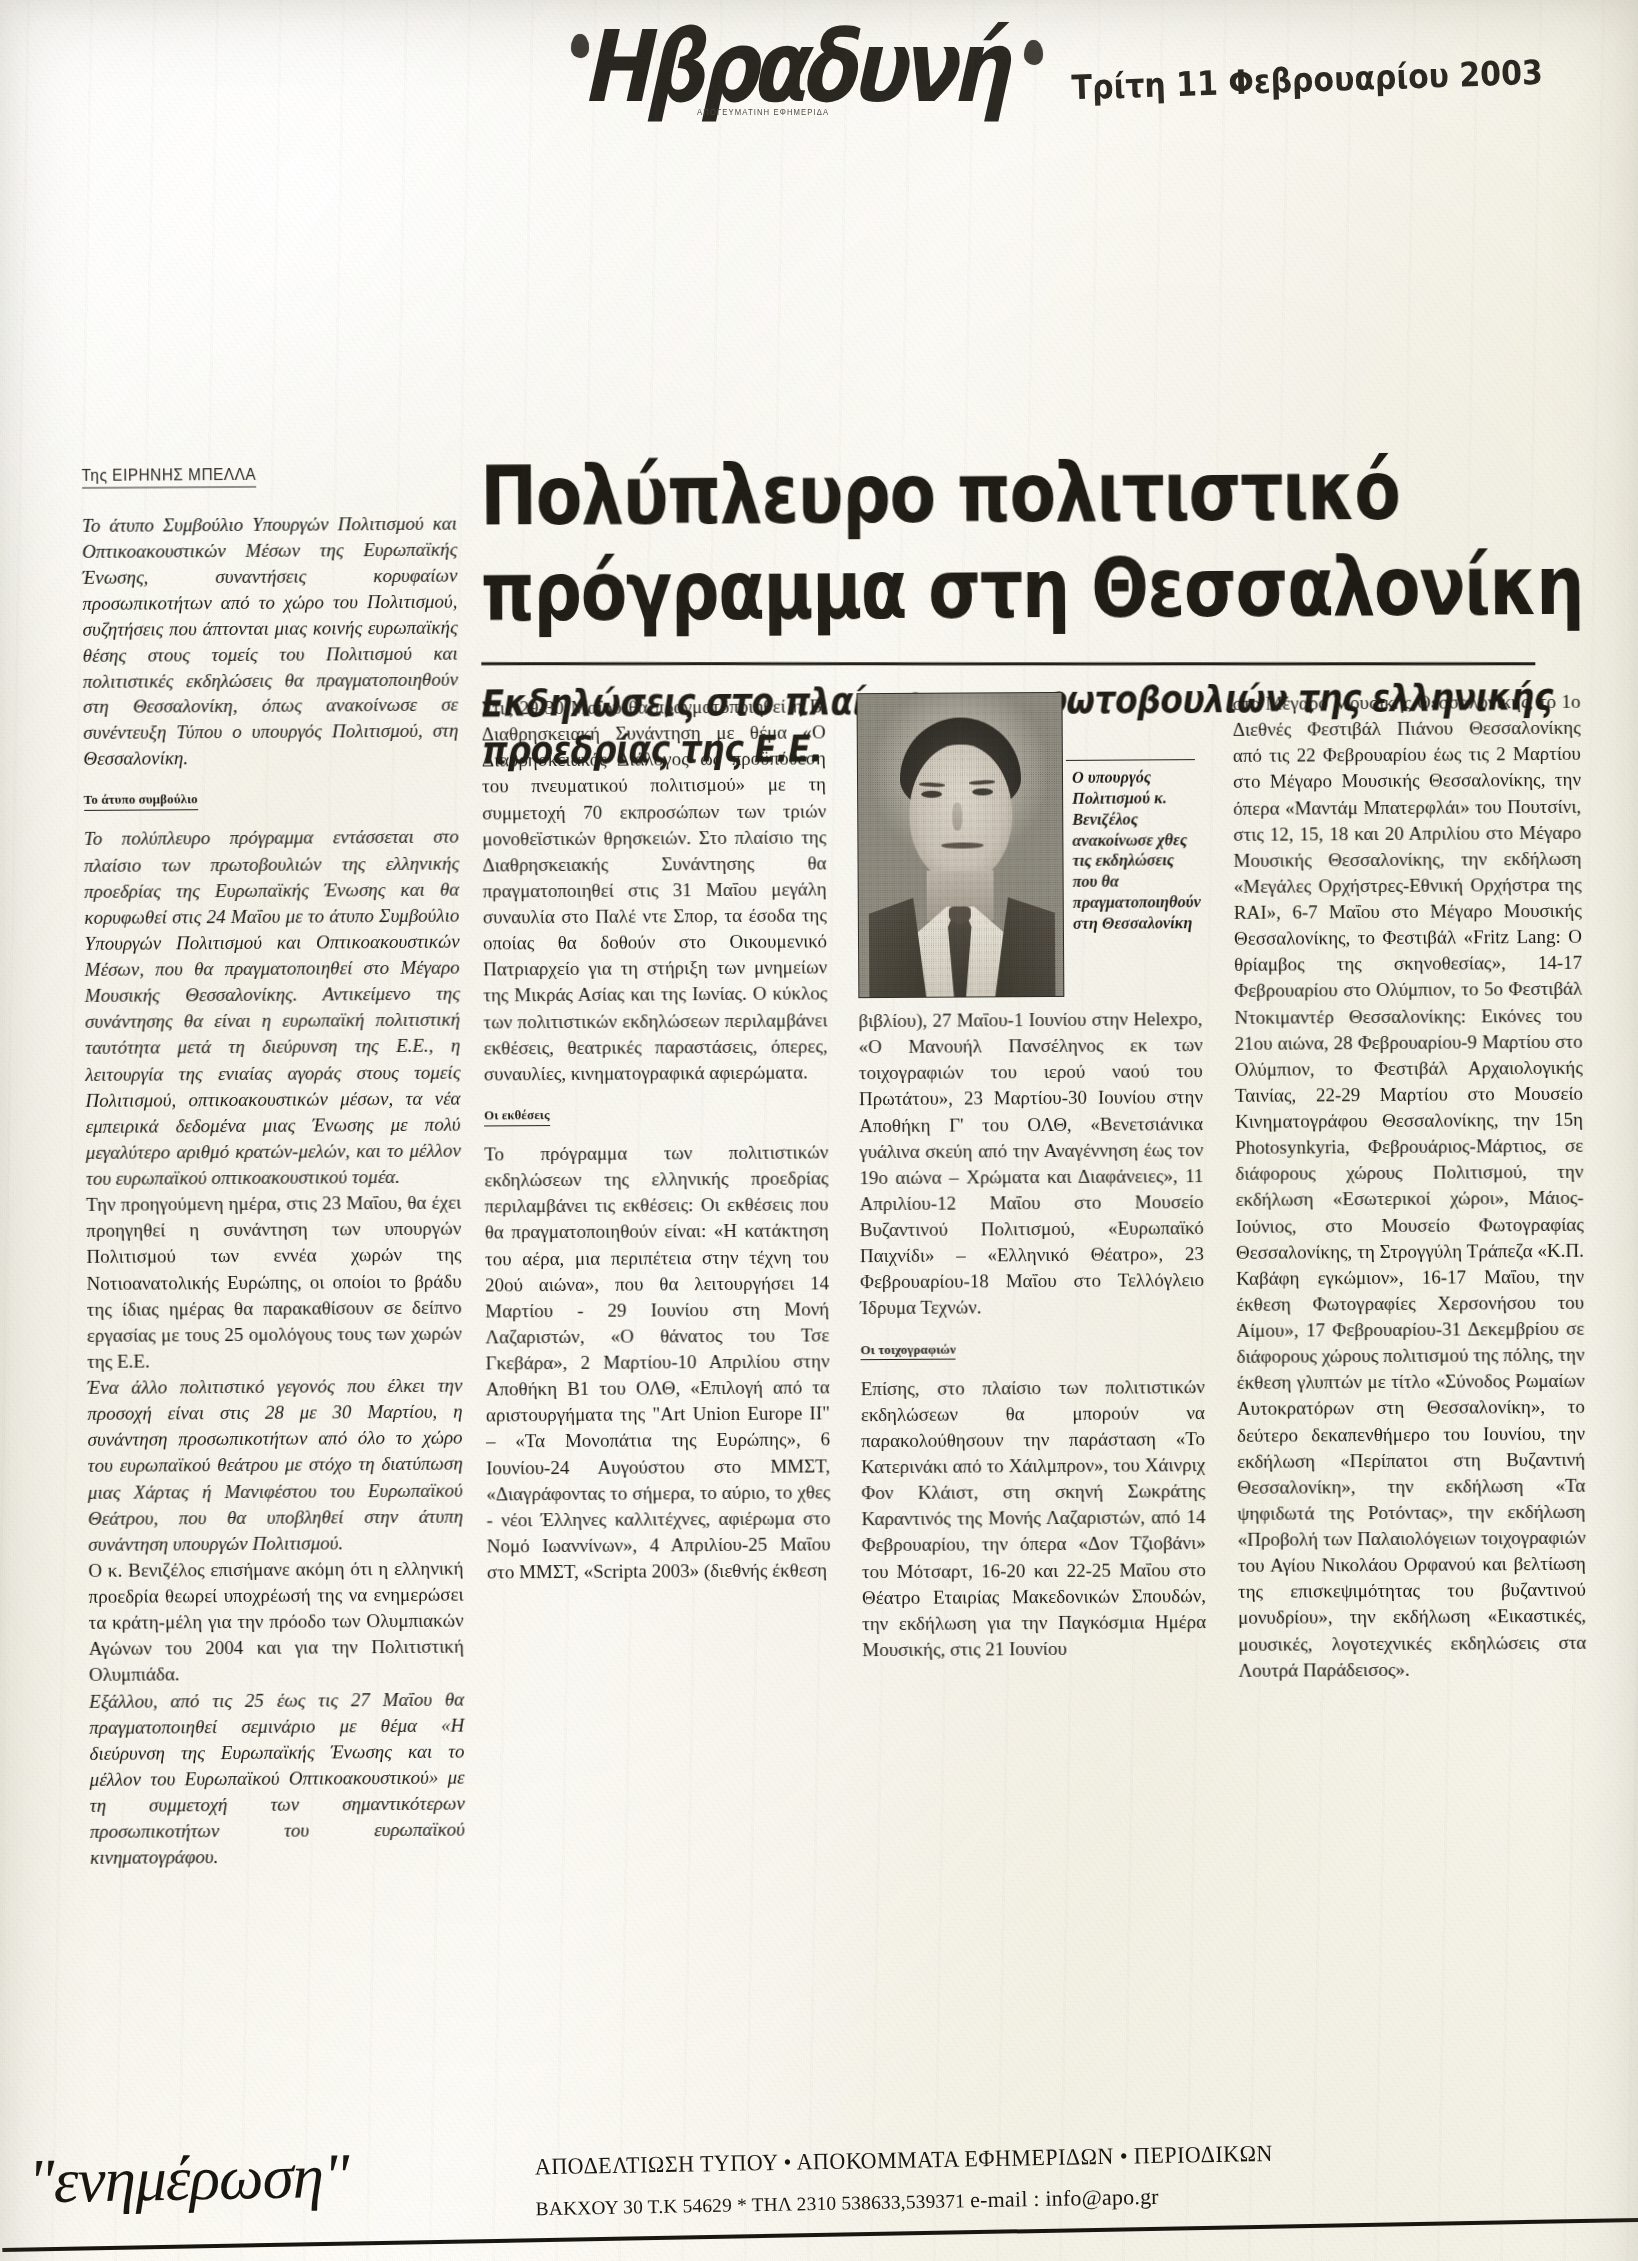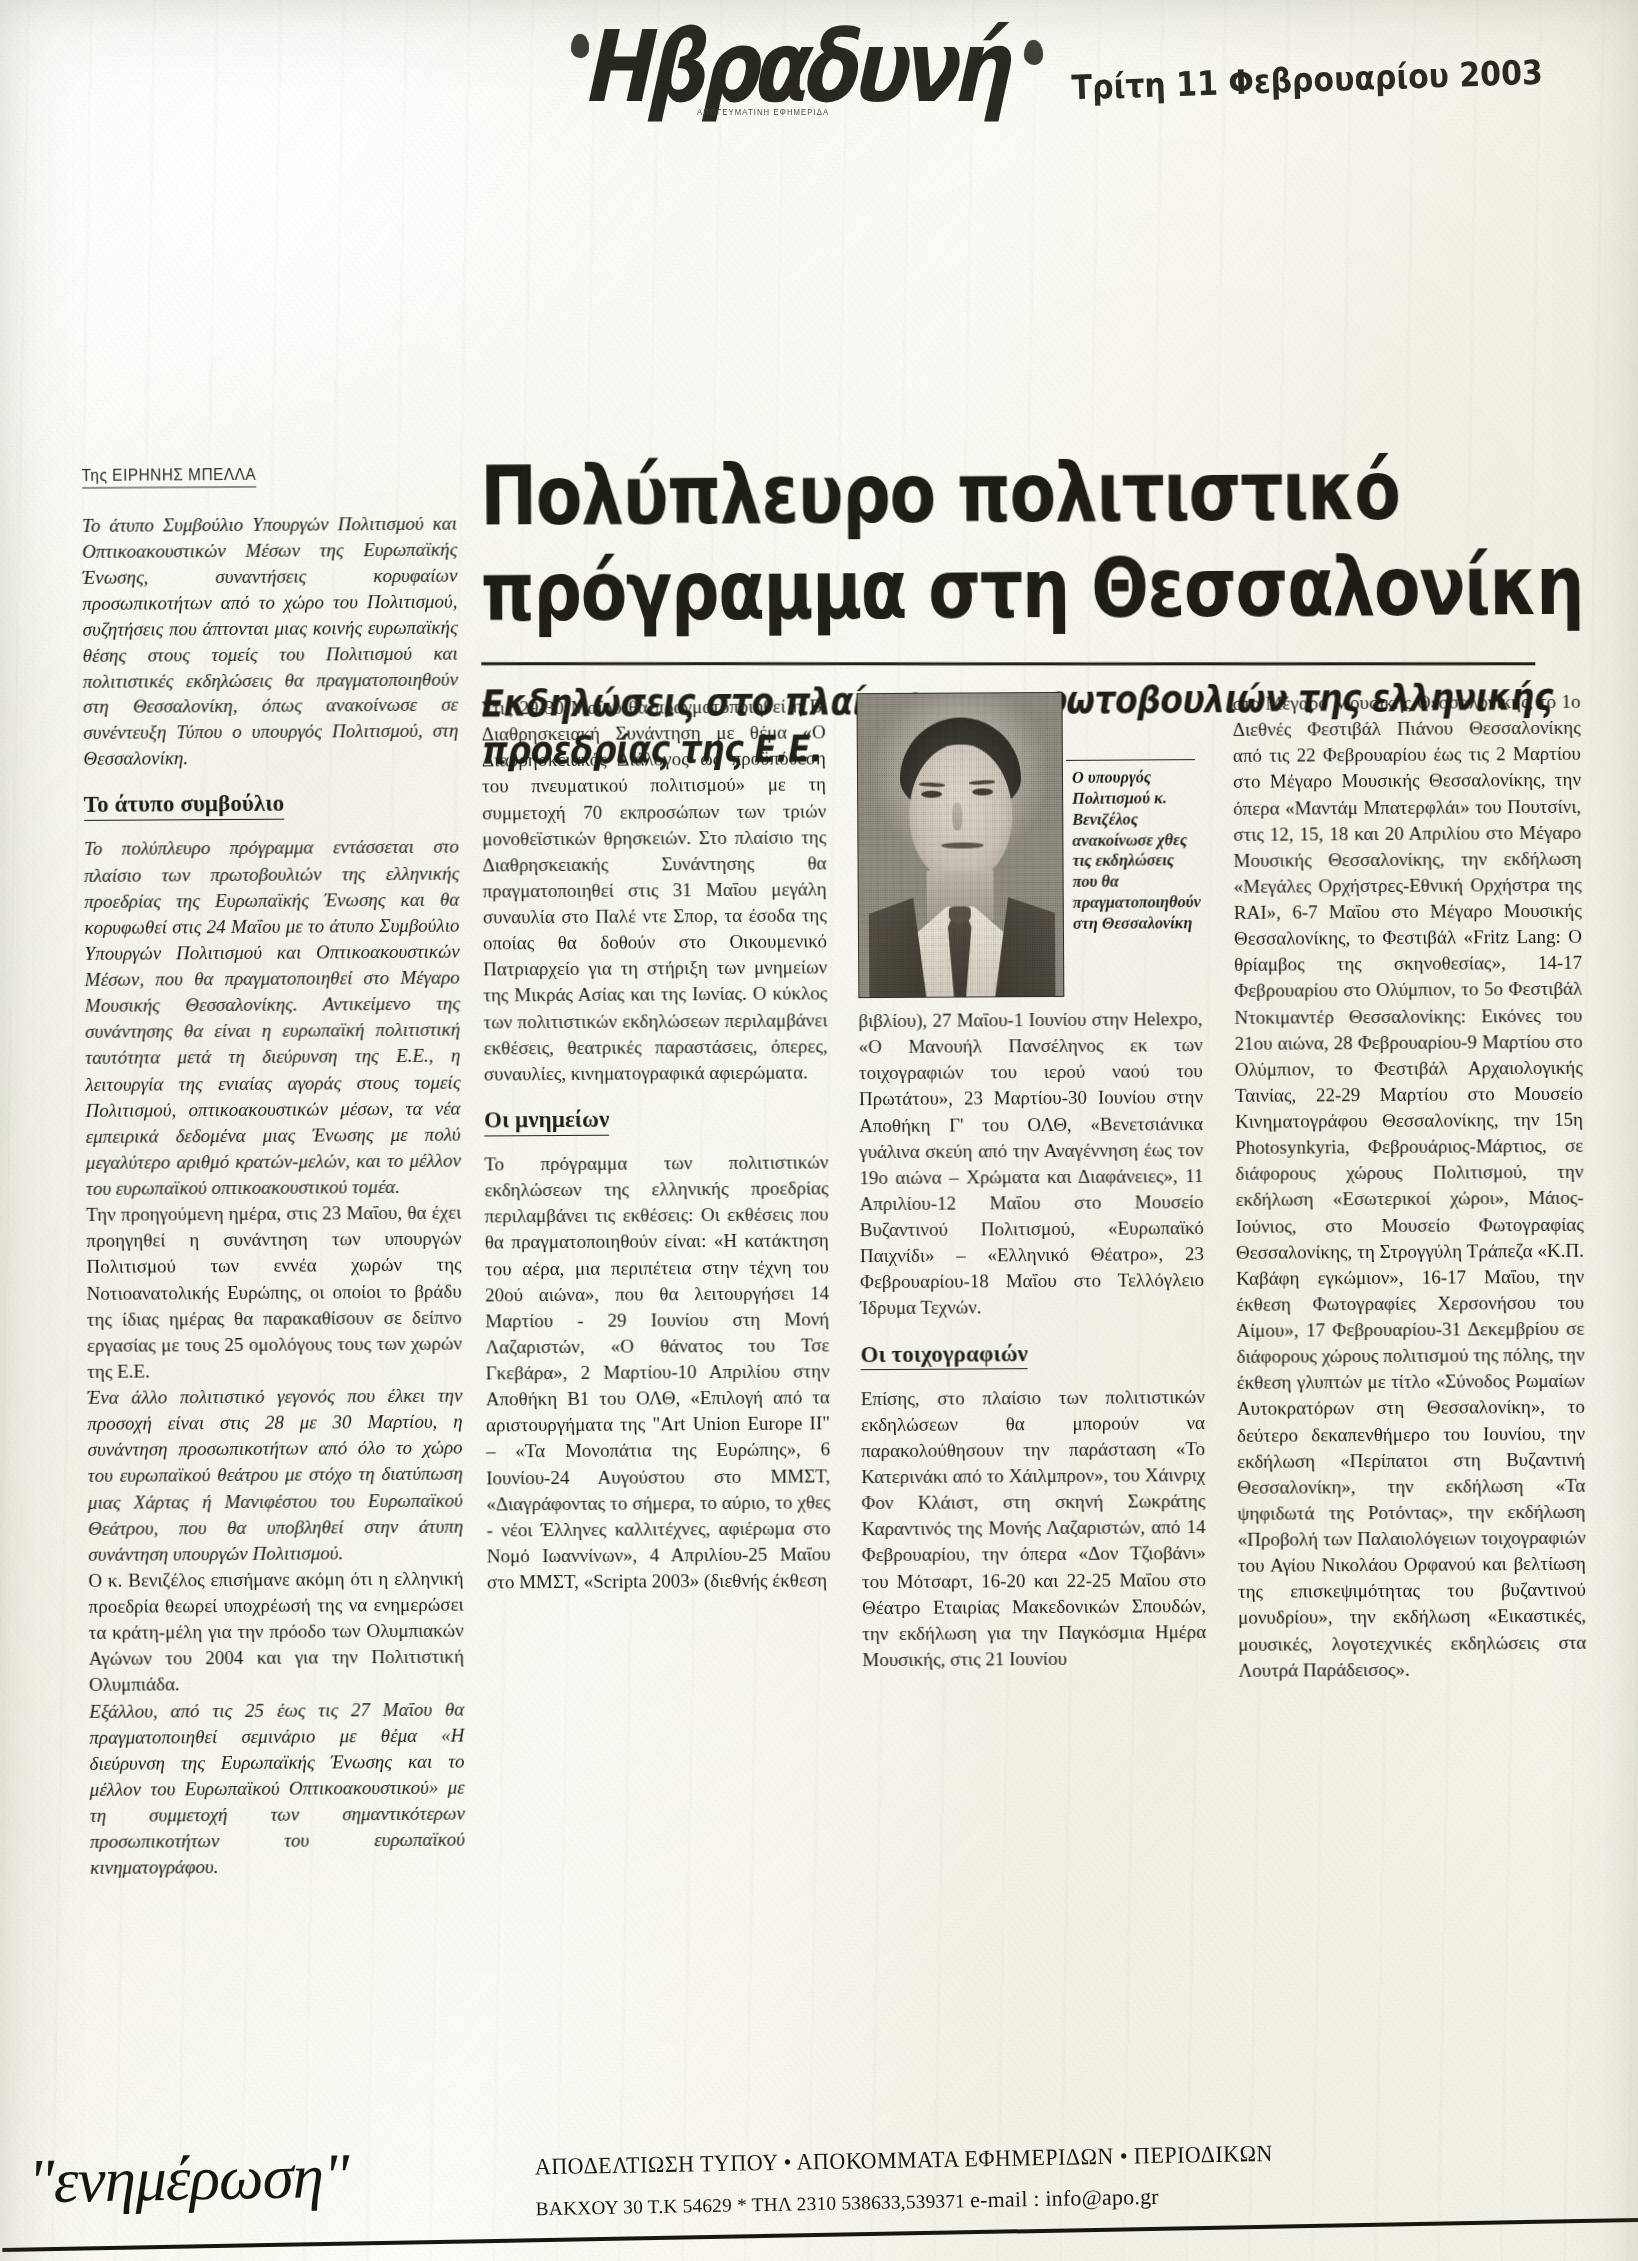--- a/index.html
+++ b/index.html
@@ -74,21 +74,21 @@
     font-family:"Liberation Sans",sans-serif;font-size:15.4px;
     letter-spacing:0.5px;color:#2b2922;border-bottom:1.4px solid #2b2922;
     display:inline-block;padding-bottom:2.3px;transform:scaleY(1.12);
     transform-origin:left top;
   }
   #lead{
     margin-top:27px;font-style:italic;font-size:19px;line-height:1.365;
     text-align:justify;color:#15140f;
   }
   .sec-head{
-    font-family:"Liberation Serif",serif;font-weight:700;font-size:23px;
+    font-family:"Liberation Serif",serif;font-weight:700;font-size:13px;
     color:#15140f;border-bottom:1.6px solid #15140f;display:inline-block;
     padding-bottom:1.8px;margin:20px 0 15.4px;letter-spacing:0.1px;
   }
   .body{font-size:19px;line-height:1.375;text-align:justify;color:#15140f;
         hyphens:none;}
   .body p{margin:0;text-indent:0;}
   .body p + p{margin-top:0;}
   .ital{font-style:italic;}
 
   
@@ -236,21 +236,21 @@
       <div id="hl-rule"></div>
       <div id="subhead">Εκδηλώσεις στο πλαίσιο των πρωτοβουλιών της ελληνικής προεδρίας της Ε.Ε.</div>
     </div>
 
     <div id="deck">
 
       <div class="dcol" id="dcol-1">
         <div class="body">
           <p>Στις 29-30 Μαΐου θα πραγματοποιηθεί η Β' Διαθρησκειακή Συνάντηση με θέμα «Ο Διαθρησκειακός Διάλογος ως προϋπόθεση του πνευματικού πολιτισμού» με τη συμμετοχή 70 εκπροσώπων των τριών μονοθεϊστικών θρησκειών. Στο πλαίσιο της Διαθρησκειακής Συνάντησης θα πραγματοποιηθεί στις 31 Μαΐου μεγάλη συναυλία στο Παλέ ντε Σπορ, τα έσοδα της οποίας θα δοθούν στο Οικουμενικό Πατριαρχείο για τη στήριξη των μνημείων της Μικράς Ασίας και της Ιωνίας. Ο κύκλος των πολιτιστικών εκδηλώσεων περιλαμβάνει εκθέσεις, θεατρικές παραστάσεις, όπερες, συναυλίες, κινηματογραφικά αφιερώματα.</p>
         </div>
-        <div class="sec-head">Οι μνημείων</div>
+        <div class="sec-head">Οι εκθέσεις</div>
         <div class="body">
           <p>Το πρόγραμμα των πολιτιστικών εκδηλώσεων της ελληνικής προεδρίας περιλαμβάνει τις εκθέσεις: Οι εκθέσεις που θα πραγματοποιηθούν είναι: «Η κατάκτηση του αέρα, μια περιπέτεια στην τέχνη του 20ού αιώνα», που θα λειτουργήσει 14 Μαρτίου - 29 Ιουνίου στη Μονή Λαζαριστών, «Ο θάνατος του Τσε Γκεβάρα», 2 Μαρτίου-10 Απριλίου στην Αποθήκη Β1 του ΟΛΘ, «Επιλογή από τα αριστουργήματα της "Art Union Europe II" – «Τα Μονοπάτια της Ευρώπης», 6 Ιουνίου-24 Αυγούστου στο ΜΜΣΤ, «Διαγράφοντας το σήμερα, το αύριο, το χθες - νέοι Έλληνες καλλιτέχνες, αφιέρωμα στο Νομό Ιωαννίνων», 4 Απριλίου-25 Μαΐου στο ΜΜΣΤ, «Scripta 2003» (διεθνής έκθεση</p>
         </div>
       </div>
 
       <div class="dcol" id="dcol-2">
         <div id="photo-block">
           <div id="photo">
             <div class="hair"></div>
             <div class="face"></div>

